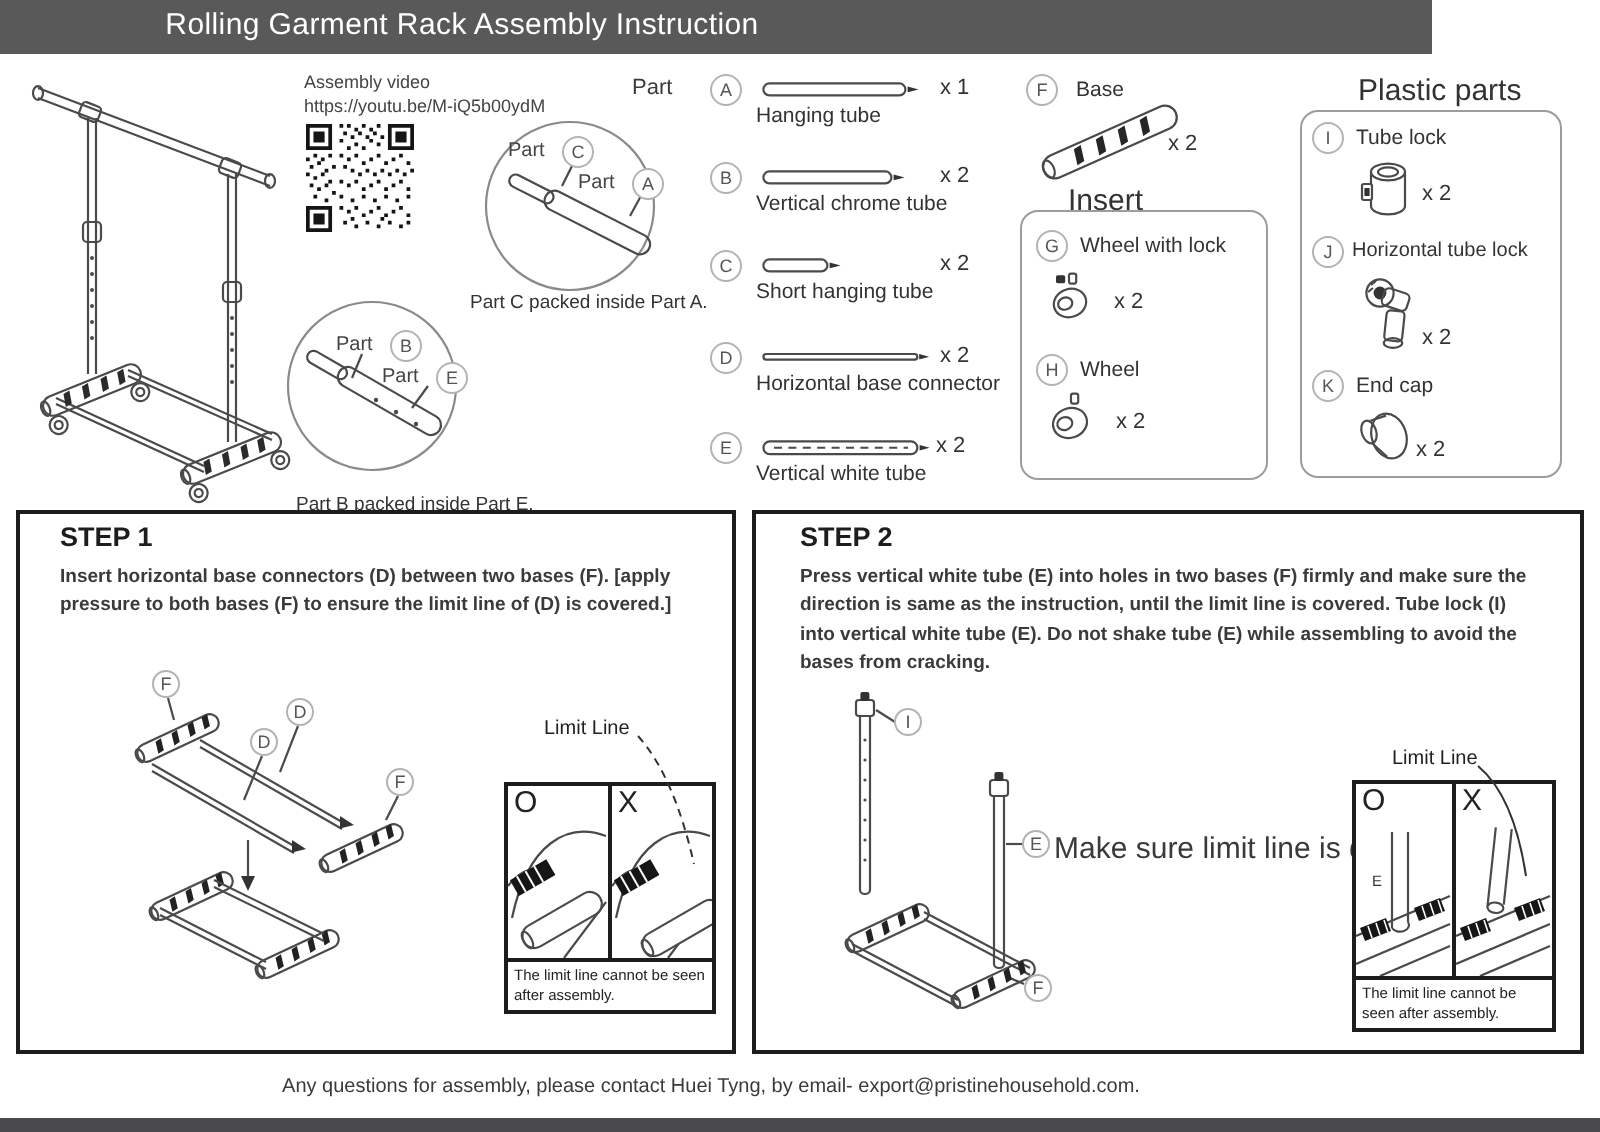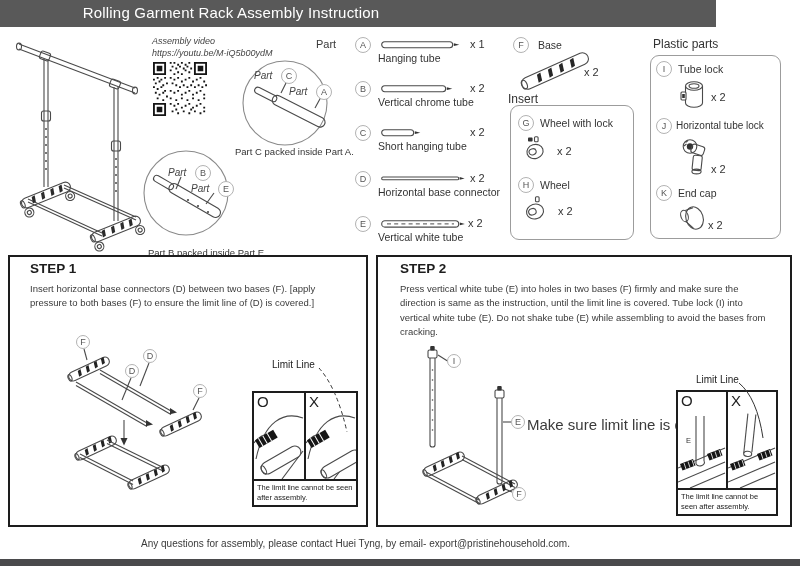--- a/index.html
+++ b/index.html
@@ -2,30 +2,30 @@
 <html><head>
 <meta charset="utf-8">
 <style>
   html,body{margin:0;padding:0;background:#fff;}
   .page{position:relative;width:800px;height:566px;background:#fff;overflow:hidden;
         font-family:"Liberation Sans", sans-serif;color:#3a3a3a;}
   .abs{position:absolute;}
   .topbar{left:0;top:0;width:716px;height:27px;background:#595959;}
   .topbar .ttl{position:absolute;left:0;top:4px;width:462px;text-align:center;
                color:#fff;font-size:15px;letter-spacing:.2px;}
-  .small{font-size:9px;color:#444;white-space:nowrap;font-style:italic;}
+  .small{font-size:9px;color:#444;white-space:nowrap;}
   .pc{position:absolute;width:14px;height:14px;border:1px solid #b3b3b3;border-radius:50%;
       display:flex;align-items:center;justify-content:center;font-size:9px;color:#555;background:#fff;}
   .pname{position:absolute;font-size:10.5px;color:#333;white-space:nowrap;}
   .qty{position:absolute;font-size:11px;color:#333;white-space:nowrap;}
-  .seclabel{position:absolute;font-size:12px;color:#333;}
+  .seclabel{position:absolute;font-size:15px;color:#333;margin-left:26px;}
   .roundbox{position:absolute;border:1px solid #9c9c9c;border-radius:9px;background:#fff;}
   .stepbox{position:absolute;border:2px solid #1d1d1d;background:#fff;}
   .steptitle{position:absolute;font-weight:bold;font-size:13.5px;color:#1d1d1d;text-align:center;}
-  .stepbody{position:absolute;font-size:9.5px;line-height:1.5;color:#3a3a3a;}
+  .stepbody{position:absolute;font-size:9.5px;line-height:1.5;color:#3a3a3a;font-weight:bold;}
   .caption{position:absolute;font-size:9.5px;color:#333;white-space:nowrap;}
   .llname{position:absolute;font-size:10px;color:#222;white-space:nowrap;text-align:right;}
   .llbox{position:absolute;border:2px solid #1d1d1d;background:#fff;}
   .llpanels{display:flex;}
   .llpanel{position:relative;flex:1;overflow:hidden;}
   .llpanel+.llpanel{border-left:2px solid #1d1d1d;}
   .llmark{position:absolute;left:3px;top:0;font-size:15px;color:#222;}
   .llcap{border-top:2px solid #1d1d1d;font-size:7.5px;line-height:1.3;padding:2px 3px;color:#222;}
   .note{position:absolute;font-size:15px;color:#3a3a3a;white-space:nowrap;}
   .footer{position:absolute;left:0;top:538px;width:711px;text-align:center;font-size:10px;color:#3a3a3a;}

